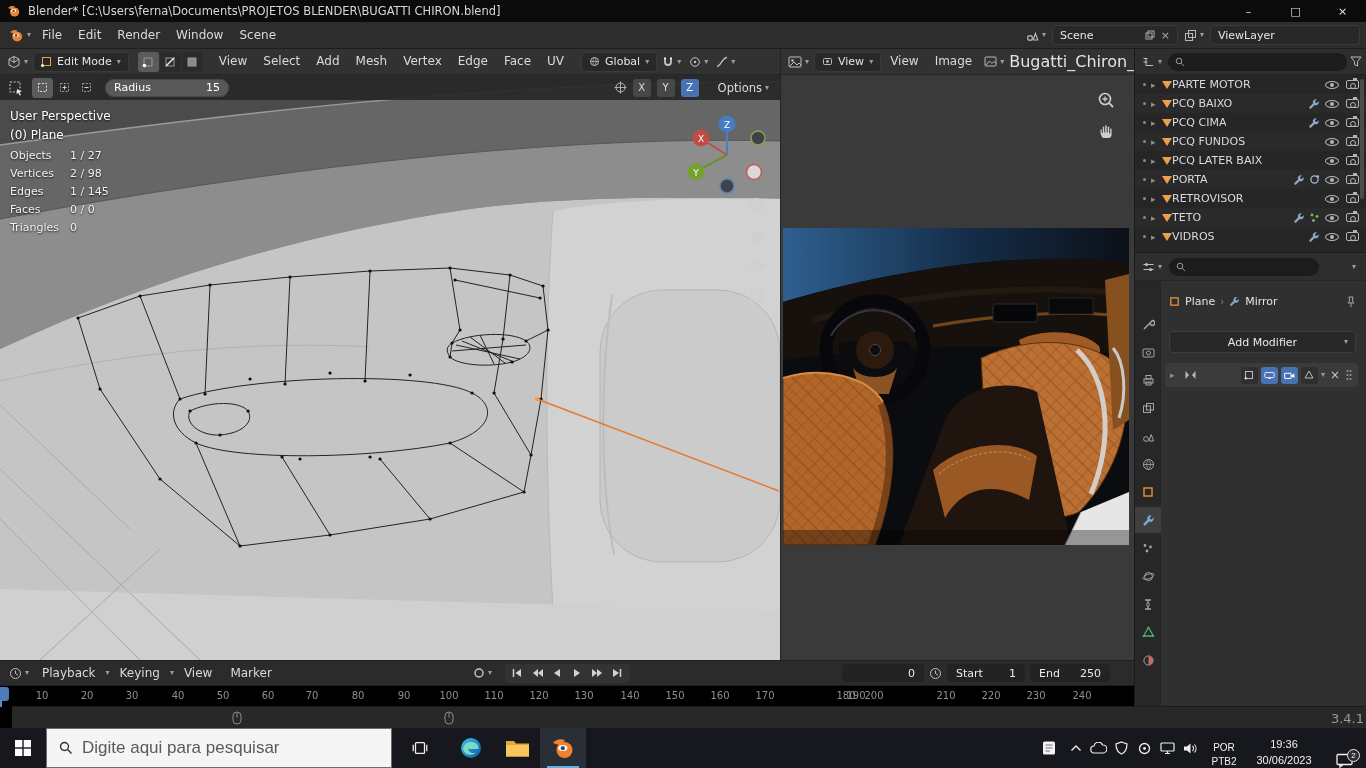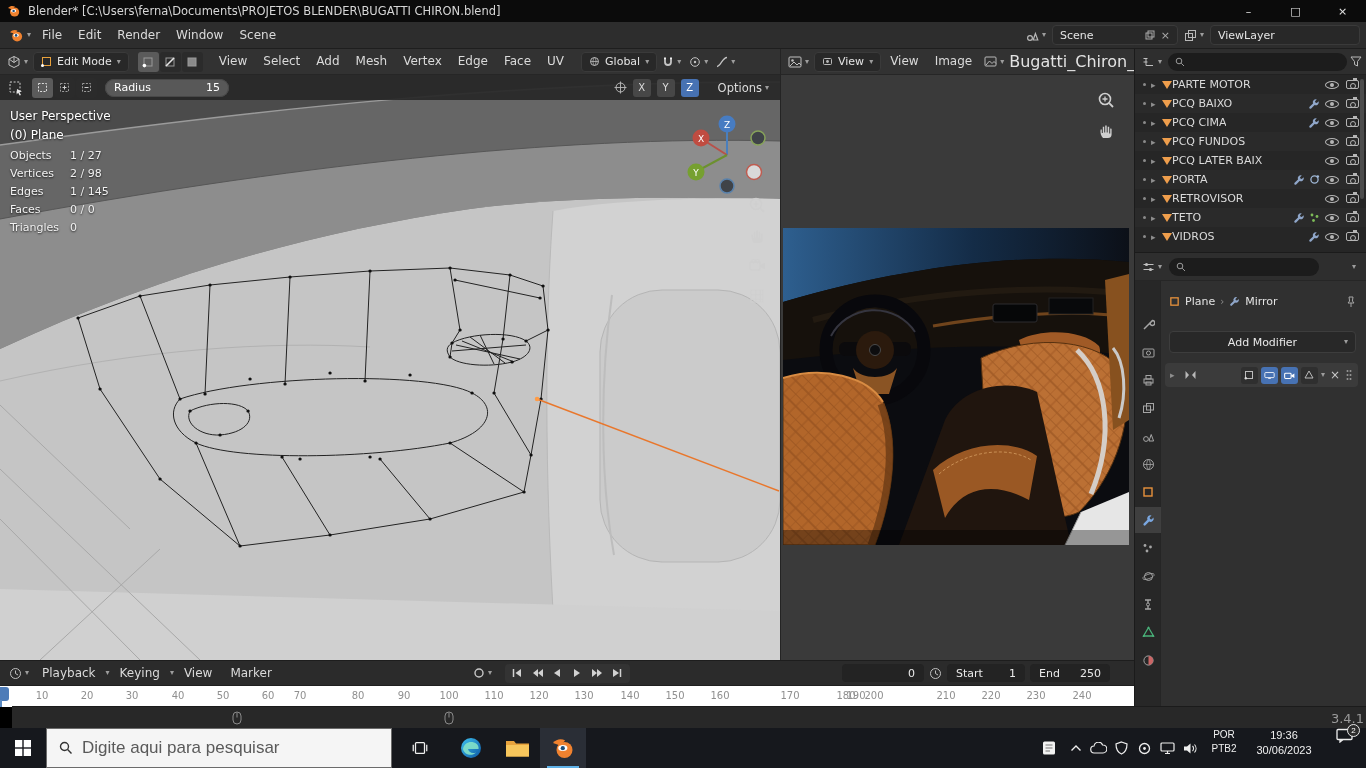--- a/index.html
+++ b/index.html
@@ -117,21 +117,21 @@
   .timeline{position:absolute;left:0;top:660px;width:1134px;height:46px;background:#2b2b2b;
     border-top:1px solid #1d1d1d}
   .tl-hdr{height:24px;display:flex;align-items:center;padding:0 6px;gap:2px}
   .tl-spacer{width:186px}
   .transport{display:flex;gap:1px;align-items:center;background:#333;border-radius:4px;padding:1px 3px;margin-left:8px}
   .tbtn{width:19px;height:17px;display:flex;align-items:center;justify-content:center}
   .tl-fields{margin-left:auto;display:flex;align-items:center;gap:5px;padding-right:18px}
   .tfield{height:18px;background:#232323;border-radius:4px;display:flex;align-items:center;
     font-size:11px;color:#eaeaea;padding:0 9px;gap:6px}
   .tfield .val{margin-left:auto}
-  .tl-ruler{position:relative;height:22px;background:#ffffff;border-top:1px solid #1f1f1f;overflow:hidden}
+  .tl-ruler{position:relative;height:22px;background:#000000;border-top:1px solid #1f1f1f;overflow:hidden}
   .rnum{position:absolute;top:4px;width:28px;text-align:center;font-size:10px;color:#8f8f8f}
   .playhead{position:absolute;left:-7px;top:1px;width:16px;height:14px;background:#4e7cb8;border-radius:3px}
   .playhead::after{content:"";position:absolute;left:7px;top:13px;width:2px;height:9px;background:#5a8ac2}
 
   
   .statusbar{position:absolute;left:12px;top:706px;width:100%;height:22px;background:#282828;
     border-top:1px solid #1b1b1b;font-size:13px;color:#9a9a9a}
   .version{position:absolute;right:14px;top:4px}
 
   
@@ -139,21 +139,21 @@
     display:flex;align-items:stretch;font-family:"Liberation Sans","DejaVu Sans",sans-serif}
   .tb-btn{width:46px;display:flex;align-items:center;justify-content:center}
   .tb-search{width:346px;background:#f5f5f5;border:1px solid #6b6b6b;display:flex;align-items:center;
     gap:9px;padding:0 12px}
   .tb-search input{flex:1;border:0;outline:0;background:none;font-size:17px;color:#0f766e;min-width:0}
   .tb-search input::placeholder{color:#5a5a5a}
   .tb-gap{width:8px}
   .tb-app{width:46px;display:flex;align-items:center;justify-content:center;position:relative}
   .tb-app.active{background:#2a2e36}
   .tb-app.active::after{content:"";position:absolute;left:7px;right:7px;bottom:0;height:2px;background:#5fb2e8}
-  .tray{margin-left:auto;display:flex;align-items:flex-start}
+  .tray{margin-left:auto;display:flex;align-items:flex-end}
   .tray-icon{width:23px;height:40px;display:flex;align-items:center;justify-content:center}
   .tb-lang{width:44px;text-align:center;font-size:10px;color:#f0f0f0;line-height:1.35}
   .tb-clock{width:76px;text-align:center;font-size:11px;color:#f0f0f0;line-height:1.4}
   .tb-action{width:44px;display:flex;align-items:center;justify-content:center;position:relative}
   .badge{position:absolute;right:6px;bottom:6px;width:13px;height:13px;border-radius:50%;background:#2d2d2d;
     border:1px solid #e8e8e8;color:#fff;font-size:8px;display:flex;align-items:center;justify-content:center}
 </style>
 </head>
 <body>
 
@@ -918,31 +918,31 @@
         </div>
       </div>
     </div>
     <div class="tl-ruler">
       <span class="rnum" style="left:28px">10</span>
       <span class="rnum" style="left:73px">20</span>
       <span class="rnum" style="left:118px">30</span>
       <span class="rnum" style="left:164px">40</span>
       <span class="rnum" style="left:209px">50</span>
       <span class="rnum" style="left:254px">60</span>
-      <span class="rnum" style="left:286px">70</span>
+      <span class="rnum" style="left:298px">70</span>
       <span class="rnum" style="left:344px">80</span>
       <span class="rnum" style="left:390px">90</span>
       <span class="rnum" style="left:435px">100</span>
       <span class="rnum" style="left:480px">110</span>
       <span class="rnum" style="left:525px">120</span>
       <span class="rnum" style="left:570px">130</span>
       <span class="rnum" style="left:616px">140</span>
       <span class="rnum" style="left:661px">150</span>
       <span class="rnum" style="left:706px">160</span>
-      <span class="rnum" style="left:776px">170</span>
+      <span class="rnum" style="left:751px">170</span>
       <span class="rnum" style="left:832px">180</span>
       <span class="rnum" style="left:842px">190</span>
       <span class="rnum" style="left:860px">200</span>
       <span class="rnum" style="left:932px">210</span>
       <span class="rnum" style="left:977px">220</span>
       <span class="rnum" style="left:1022px">230</span>
       <span class="rnum" style="left:1068px">240</span>
       <div class="playhead"></div>
     </div>
   </div>

